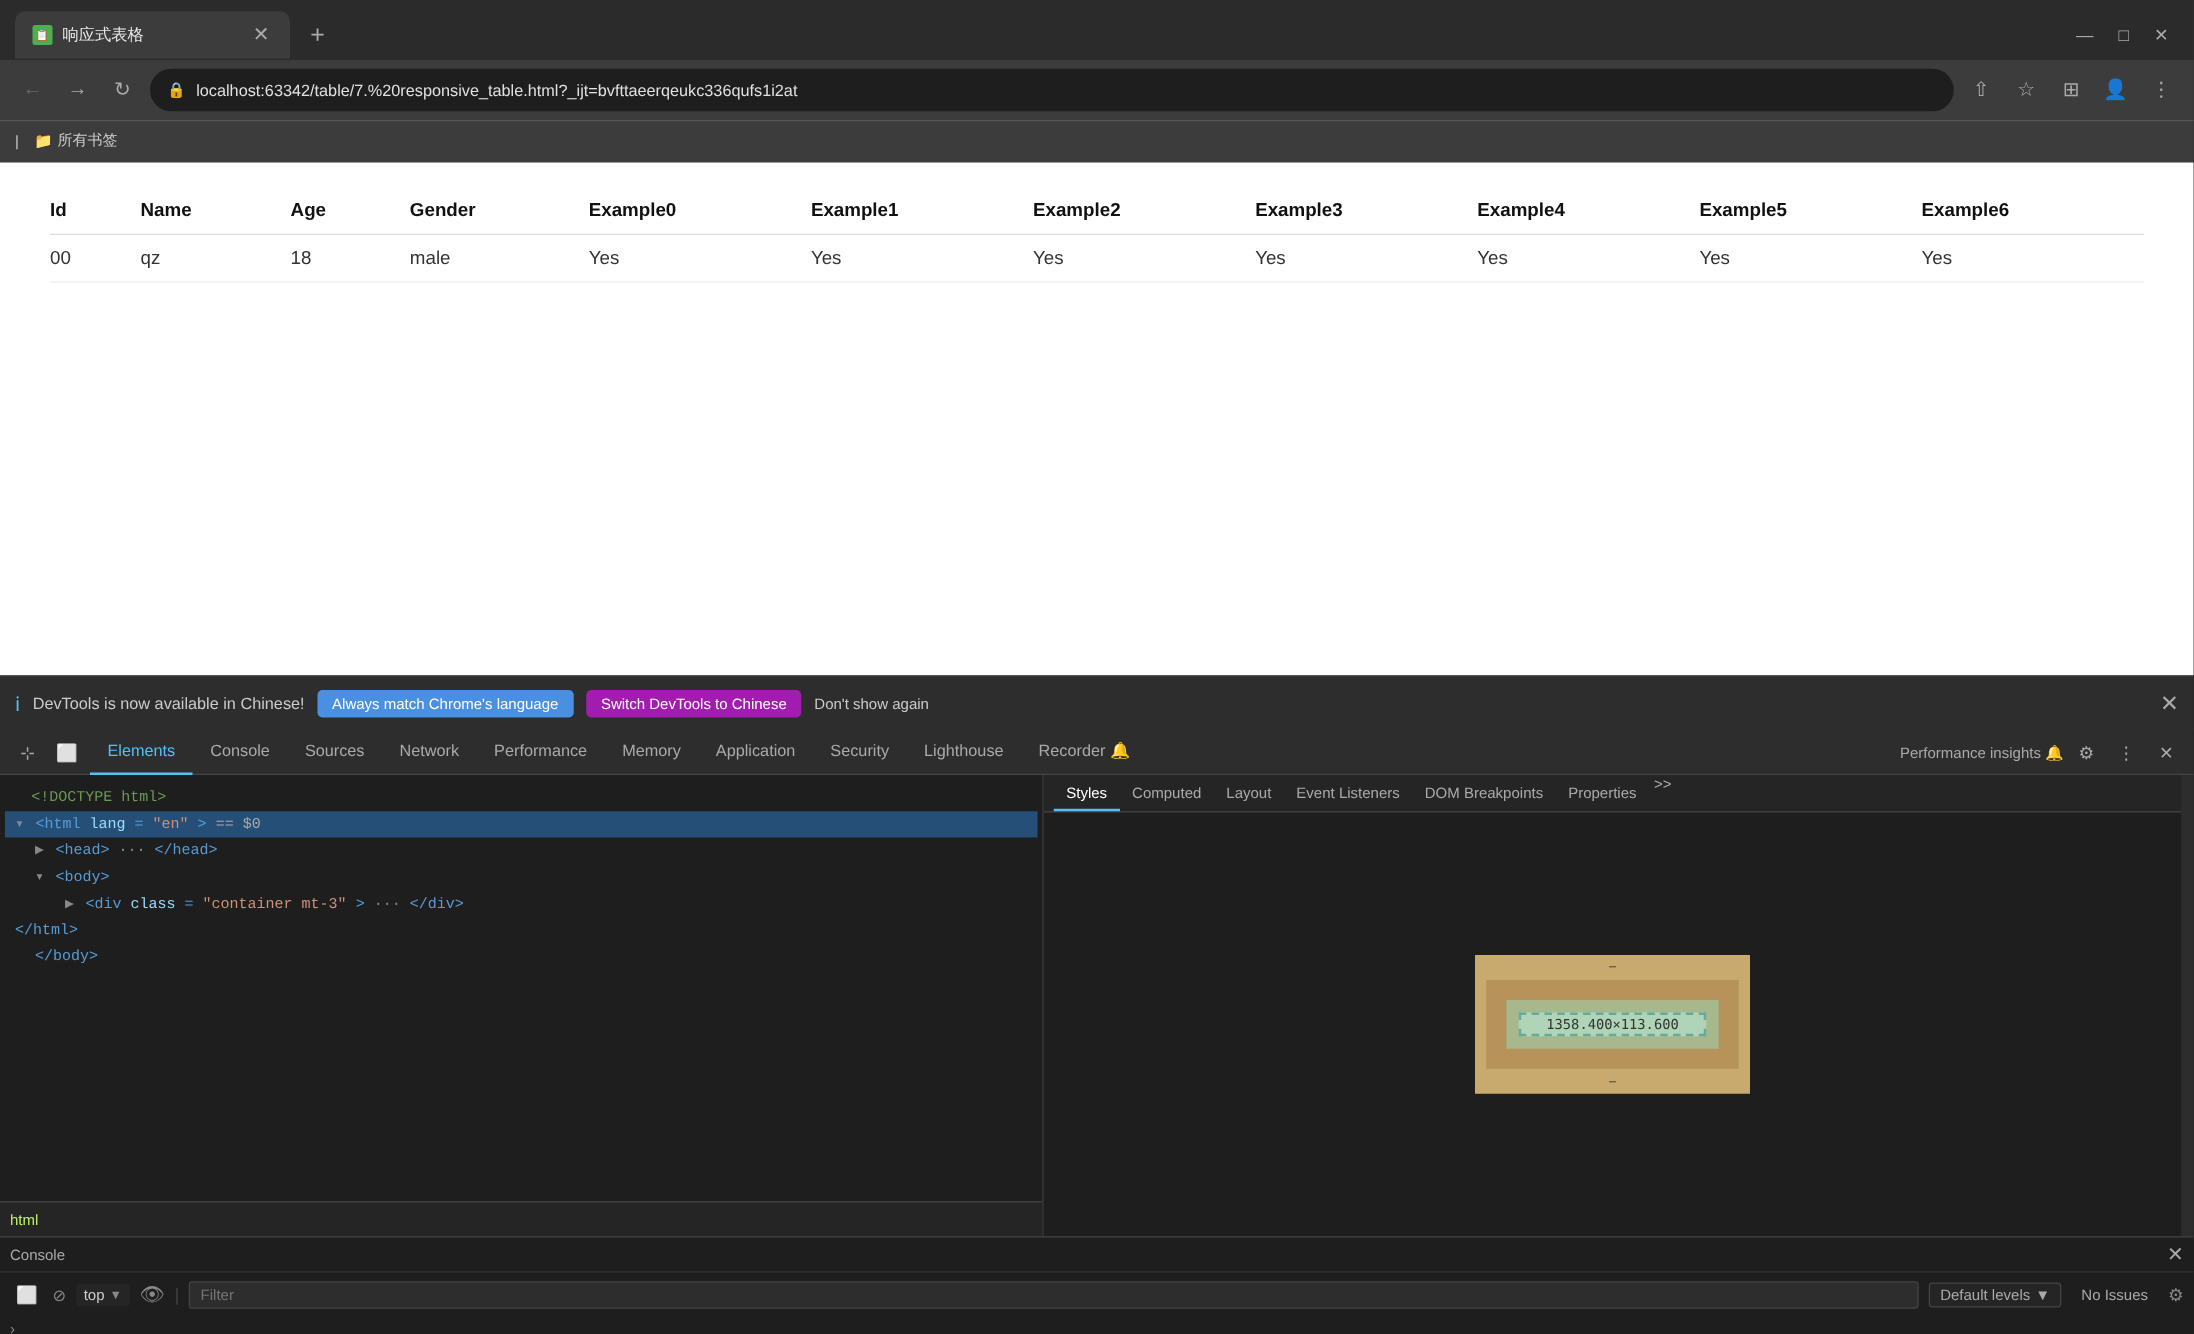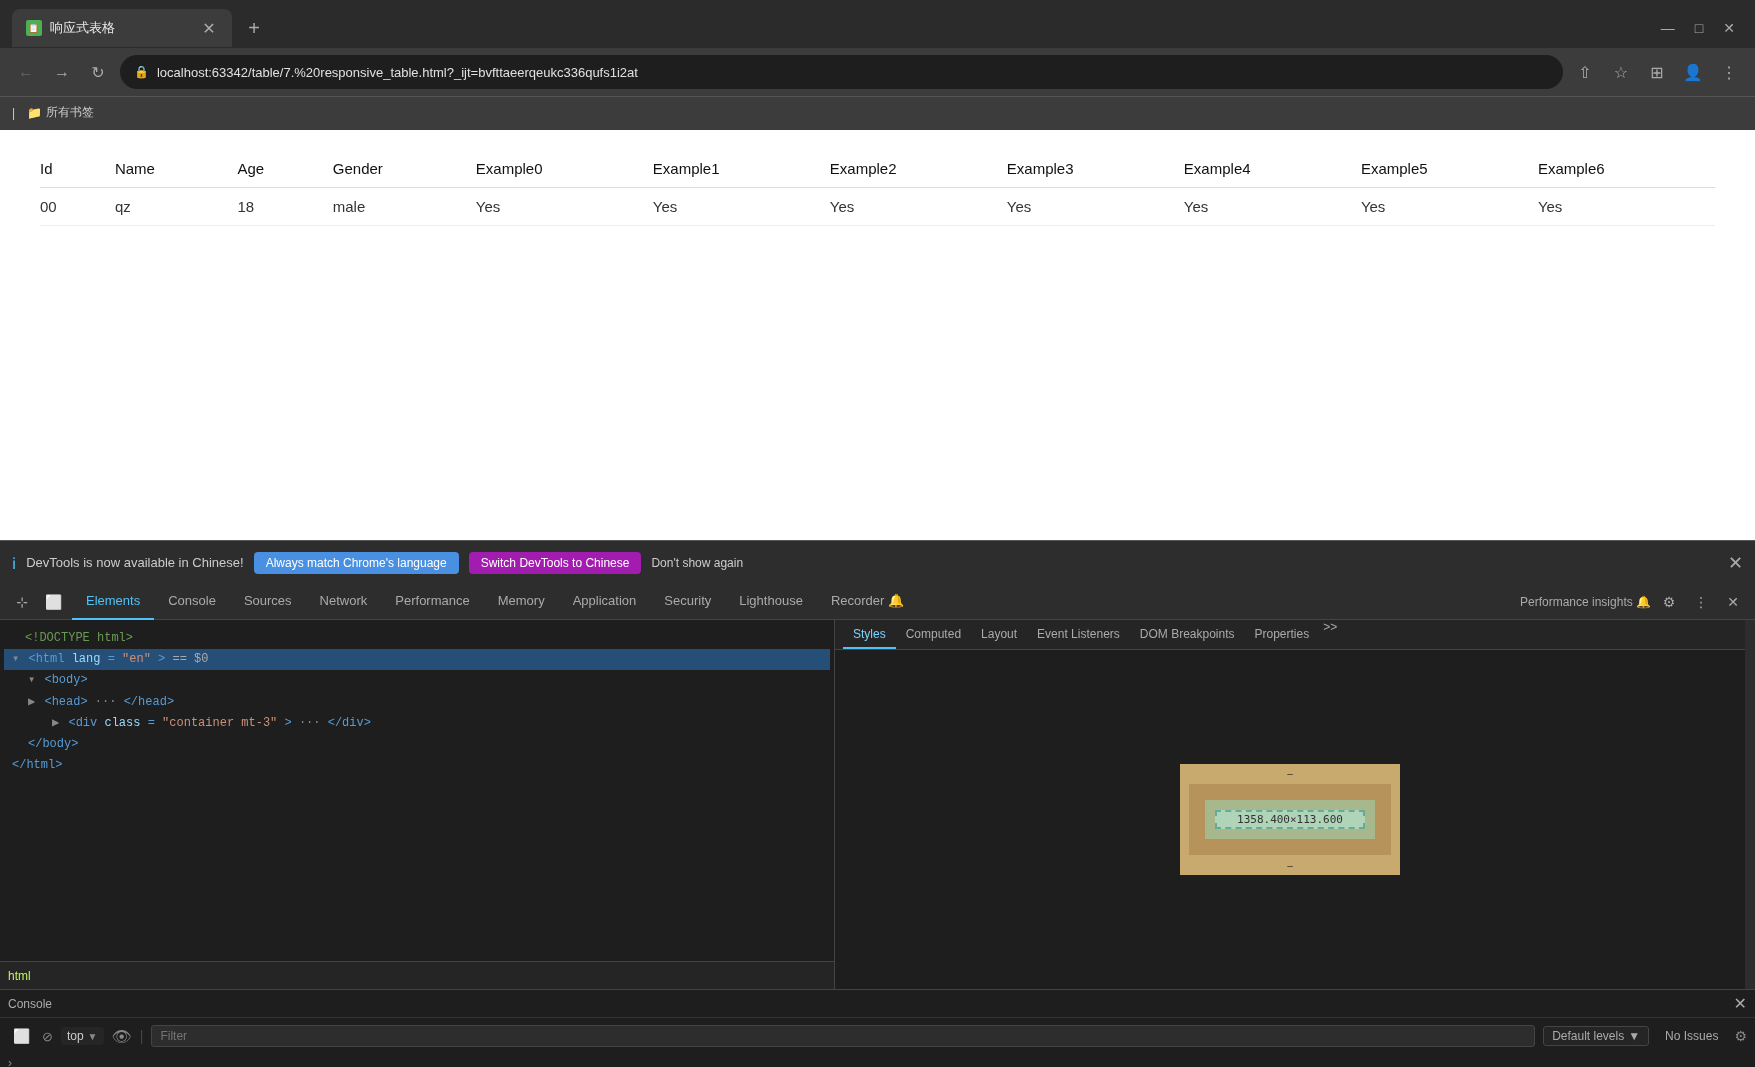--- a/index.html
+++ b/index.html
@@ -22,21 +22,21 @@
     .address-bar { flex: 1; display: flex; align-items: center; background: #1e1e1e; border-radius: 20px; padding: 0 14px; height: 34px; gap: 8px; }
     .address-lock { color: #888; font-size: 12px; }
     .address-text { color: #e0e0e0; font-size: 13px; flex: 1; }
     .nav-actions { display: flex; gap: 8px; }
     .bookmarks-bar { background: #3c3c3c; height: 32px; border-top: 1px solid #555; display: flex; align-items: center; padding: 0 12px; gap: 12px; font-size: 12px; color: #ccc; }
     .bookmark-folder { display: flex; align-items: center; gap: 4px; cursor: pointer; }
 
     
     .webpage { background: white; height: 410px; overflow: hidden; padding: 20px 40px; }
     .data-table { width: 100%; border-collapse: collapse; }
-    .data-table th { text-align: left; font-weight: normal; font-size: 15px; color: #111; padding: 10px 20px 10px 0; border-bottom: 1px solid #ddd; }
+    .data-table th { text-align: left; font-weight: bold; font-size: 15px; color: #111; padding: 10px 20px 10px 0; border-bottom: 1px solid #ddd; }
     .data-table td { text-align: left; font-size: 15px; color: #333; padding: 10px 20px 10px 0; border-bottom: 1px solid #eee; }
 
     
     .devtools-notification { background: #2d2d2d; border-top: 1px solid #555; display: flex; align-items: center; padding: 8px 12px; gap: 10px; height: 44px; }
     .notif-icon { color: #4fc3f7; font-size: 16px; }
     .notif-text { color: #ccc; font-size: 13px; }
     .notif-btn { padding: 4px 12px; border-radius: 4px; font-size: 12px; cursor: pointer; border: none; }
     .notif-btn-blue { background: #4a90e2; color: white; }
     .notif-btn-teal { background: #a21caf; color: white; }
     .notif-btn-plain { background: transparent; color: #ccc; cursor: pointer; border: none; font-size: 12px; }
@@ -65,21 +65,21 @@
     .dom-attr-val { color: #ce9178; }
     .dom-comment { color: #6a9955; margin-left: 13px; }
     .dom-expand { color: #888; margin-right: 2px; }
     .dom-ellipsis { color: #888; }
     .breadcrumb-bar { height: 28px; background: #252525; border-top: 1px solid #444; display: flex; align-items: center; padding: 0 8px; font-size: 12px; color: #4fc3f7; gap: 4px; }
 
     
     .styles-panel { flex: 1; background: #1e1e1e; display: flex; flex-direction: column; }
     .styles-tabs { display: flex; background: #252525; border-bottom: 1px solid #444; padding: 0 8px; height: 30px; }
     .styles-tab { color: #aaa; font-size: 12px; padding: 0 10px; display: flex; align-items: center; cursor: pointer; border-bottom: 2px solid transparent; }
-    .styles-tab.active { color: #7dd3fc; border-bottom: 2px solid #4fc3f7; }
+    .styles-tab.active { color: #ffffff; border-bottom: 2px solid #4fc3f7; }
     .styles-tab-more { color: #aaa; font-size: 12px; margin-left: 4px; cursor: pointer; }
 
     
     .box-model-area { flex: 1; display: flex; align-items: center; justify-content: center; padding: 16px; }
     .box-outer { background: #c8a96e; padding: 20px; position: relative; display: flex; align-items: center; justify-content: center; width: 220px; }
     .box-border { background: #b5935a; padding: 16px; display: flex; align-items: center; justify-content: center; }
     .box-padding { background: #a7b88c; padding: 10px; display: flex; align-items: center; justify-content: center; }
     .box-content { background: #b0d4b8; border: 2px dashed #6a9; display: flex; align-items: center; justify-content: center; padding: 1px 20px; }
     .box-content-text { font-size: 11px; color: #333; font-family: monospace; white-space: nowrap; }
 
@@ -229,44 +229,44 @@
         <div class="dom-line selected">
           <span class="dom-expand">▾</span>
           <span class="dom-tag">&lt;html </span>
           <span class="dom-attr-name">lang</span>
           <span class="dom-tag">=</span>
           <span class="dom-attr-val">"en"</span>
           <span class="dom-tag">&gt;</span>
           <span style="color:#aaa;"> == $0</span>
         </div>
         <div class="dom-line" style="padding-left: 24px;">
-          <span class="dom-expand">▾</span>
-          <span class="dom-tag">&lt;body&gt;</span>
-        </div>
-        <div class="dom-line" style="padding-left: 24px;">
           <span class="dom-expand">▶</span>
           <span class="dom-tag">&lt;head&gt;</span>
           <span class="dom-ellipsis"> ··· </span>
           <span class="dom-tag">&lt;/head&gt;</span>
+        </div>
+        <div class="dom-line" style="padding-left: 24px;">
+          <span class="dom-expand">▾</span>
+          <span class="dom-tag">&lt;body&gt;</span>
         </div>
         <div class="dom-line" style="padding-left: 48px;">
           <span class="dom-expand">▶</span>
           <span class="dom-tag">&lt;div </span>
           <span class="dom-attr-name">class</span>
           <span class="dom-tag">=</span>
           <span class="dom-attr-val">"container mt-3"</span>
           <span class="dom-tag">&gt;</span>
           <span class="dom-ellipsis"> ··· </span>
           <span class="dom-tag">&lt;/div&gt;</span>
         </div>
+        <div class="dom-line">
+          <span class="dom-tag">&lt;/html&gt;</span>
+        </div>
         <div class="dom-line" style="padding-left: 24px;">
           <span class="dom-tag">&lt;/body&gt;</span>
-        </div>
-        <div class="dom-line">
-          <span class="dom-tag">&lt;/html&gt;</span>
         </div>
       </div>
       <div class="breadcrumb-bar">
         <span style="color:#bef264;">html</span>
       </div>
     </div>
 
     <div class="styles-panel">
 
       <div class="styles-tabs">

